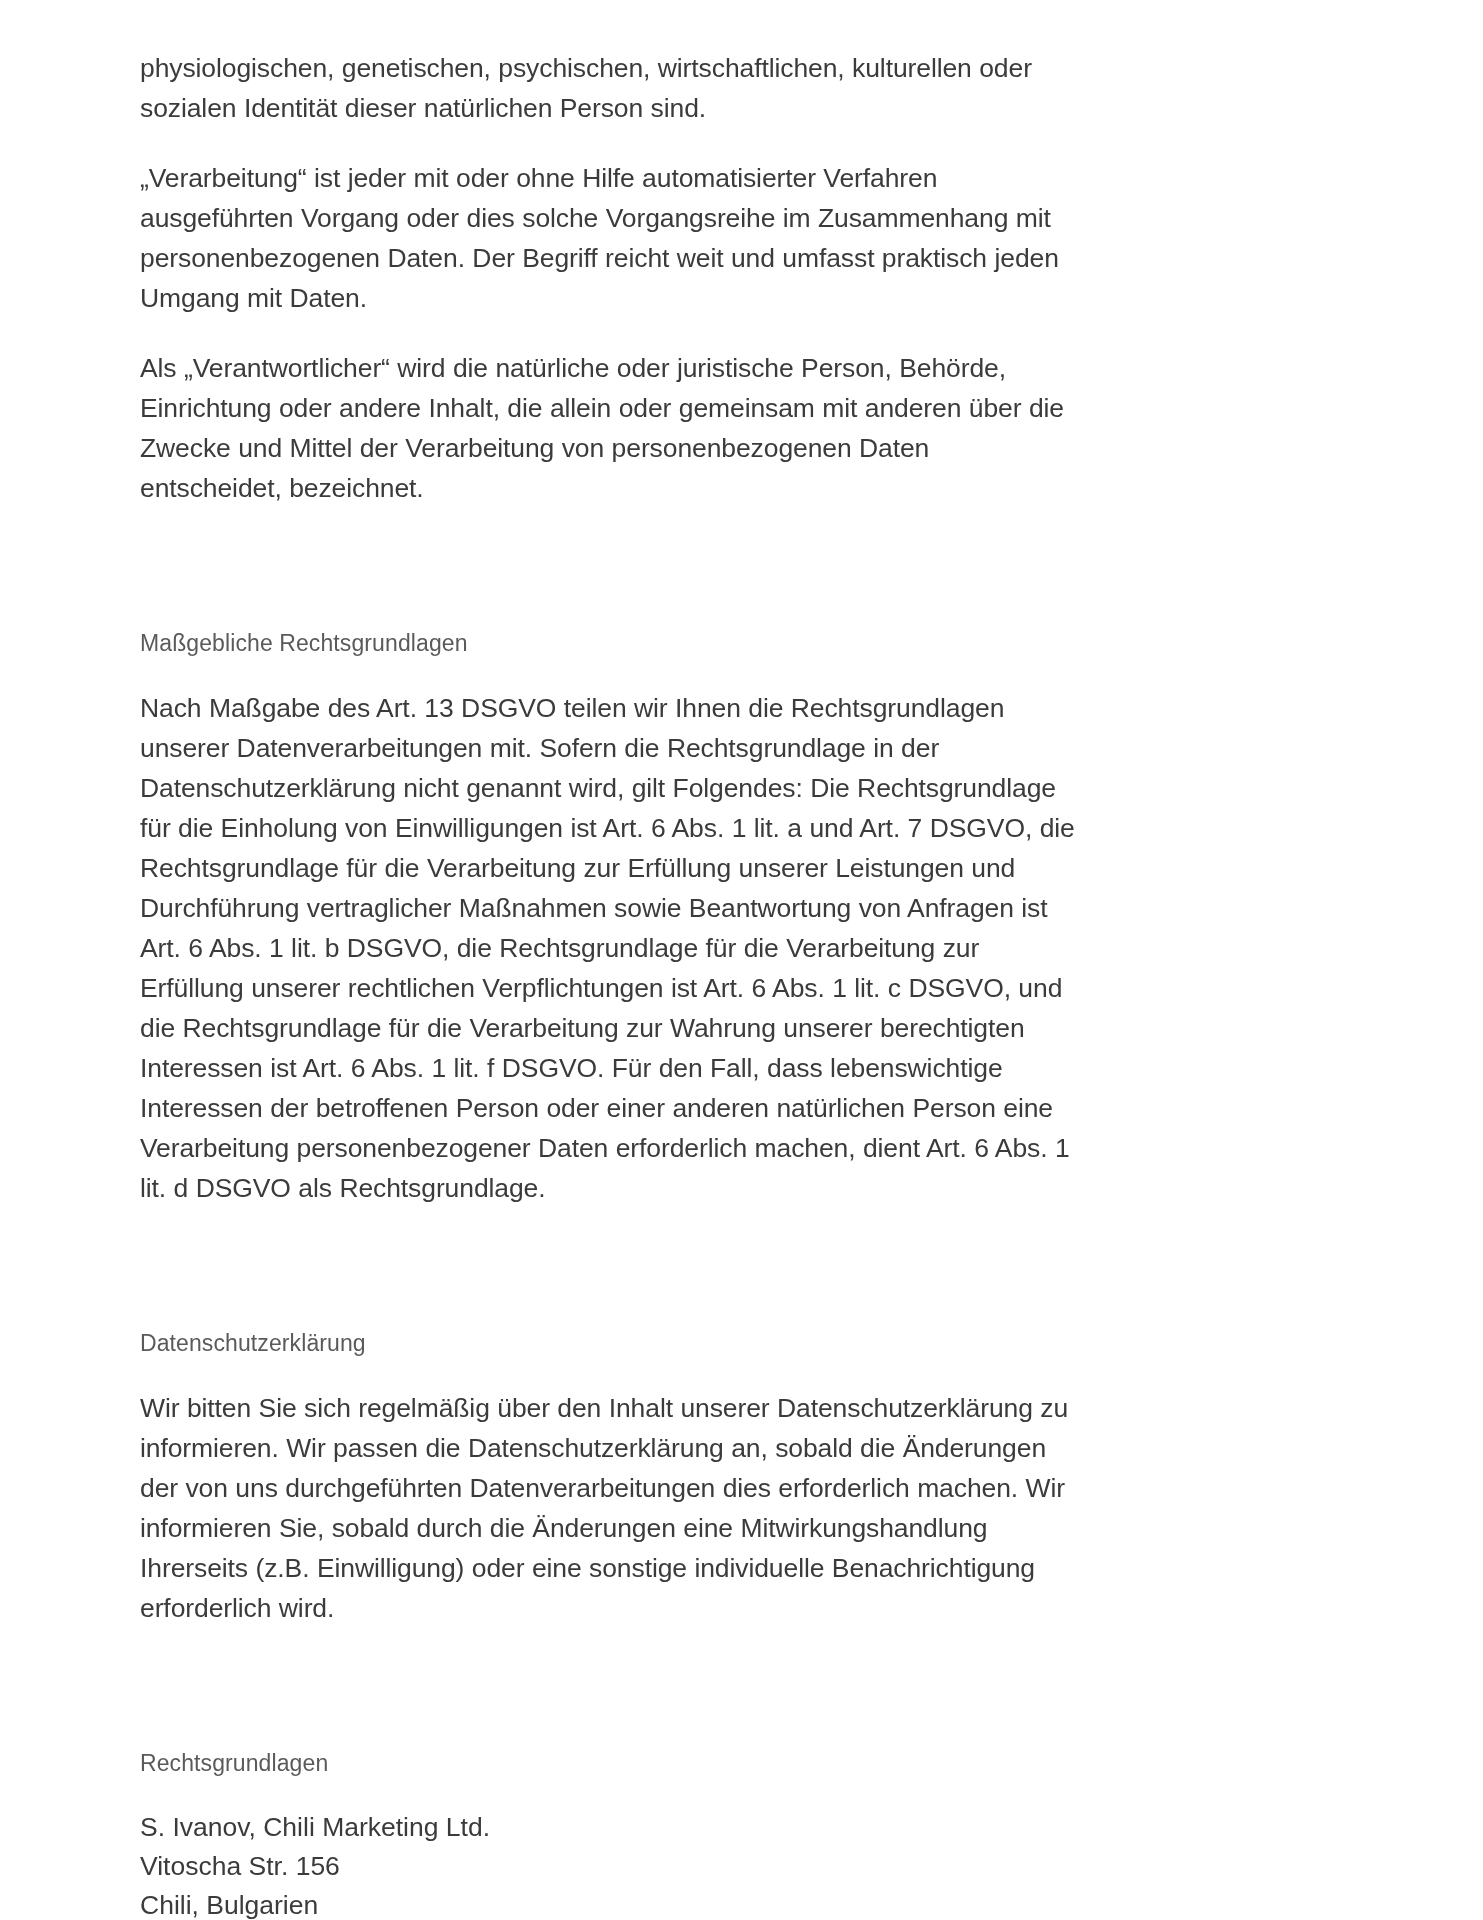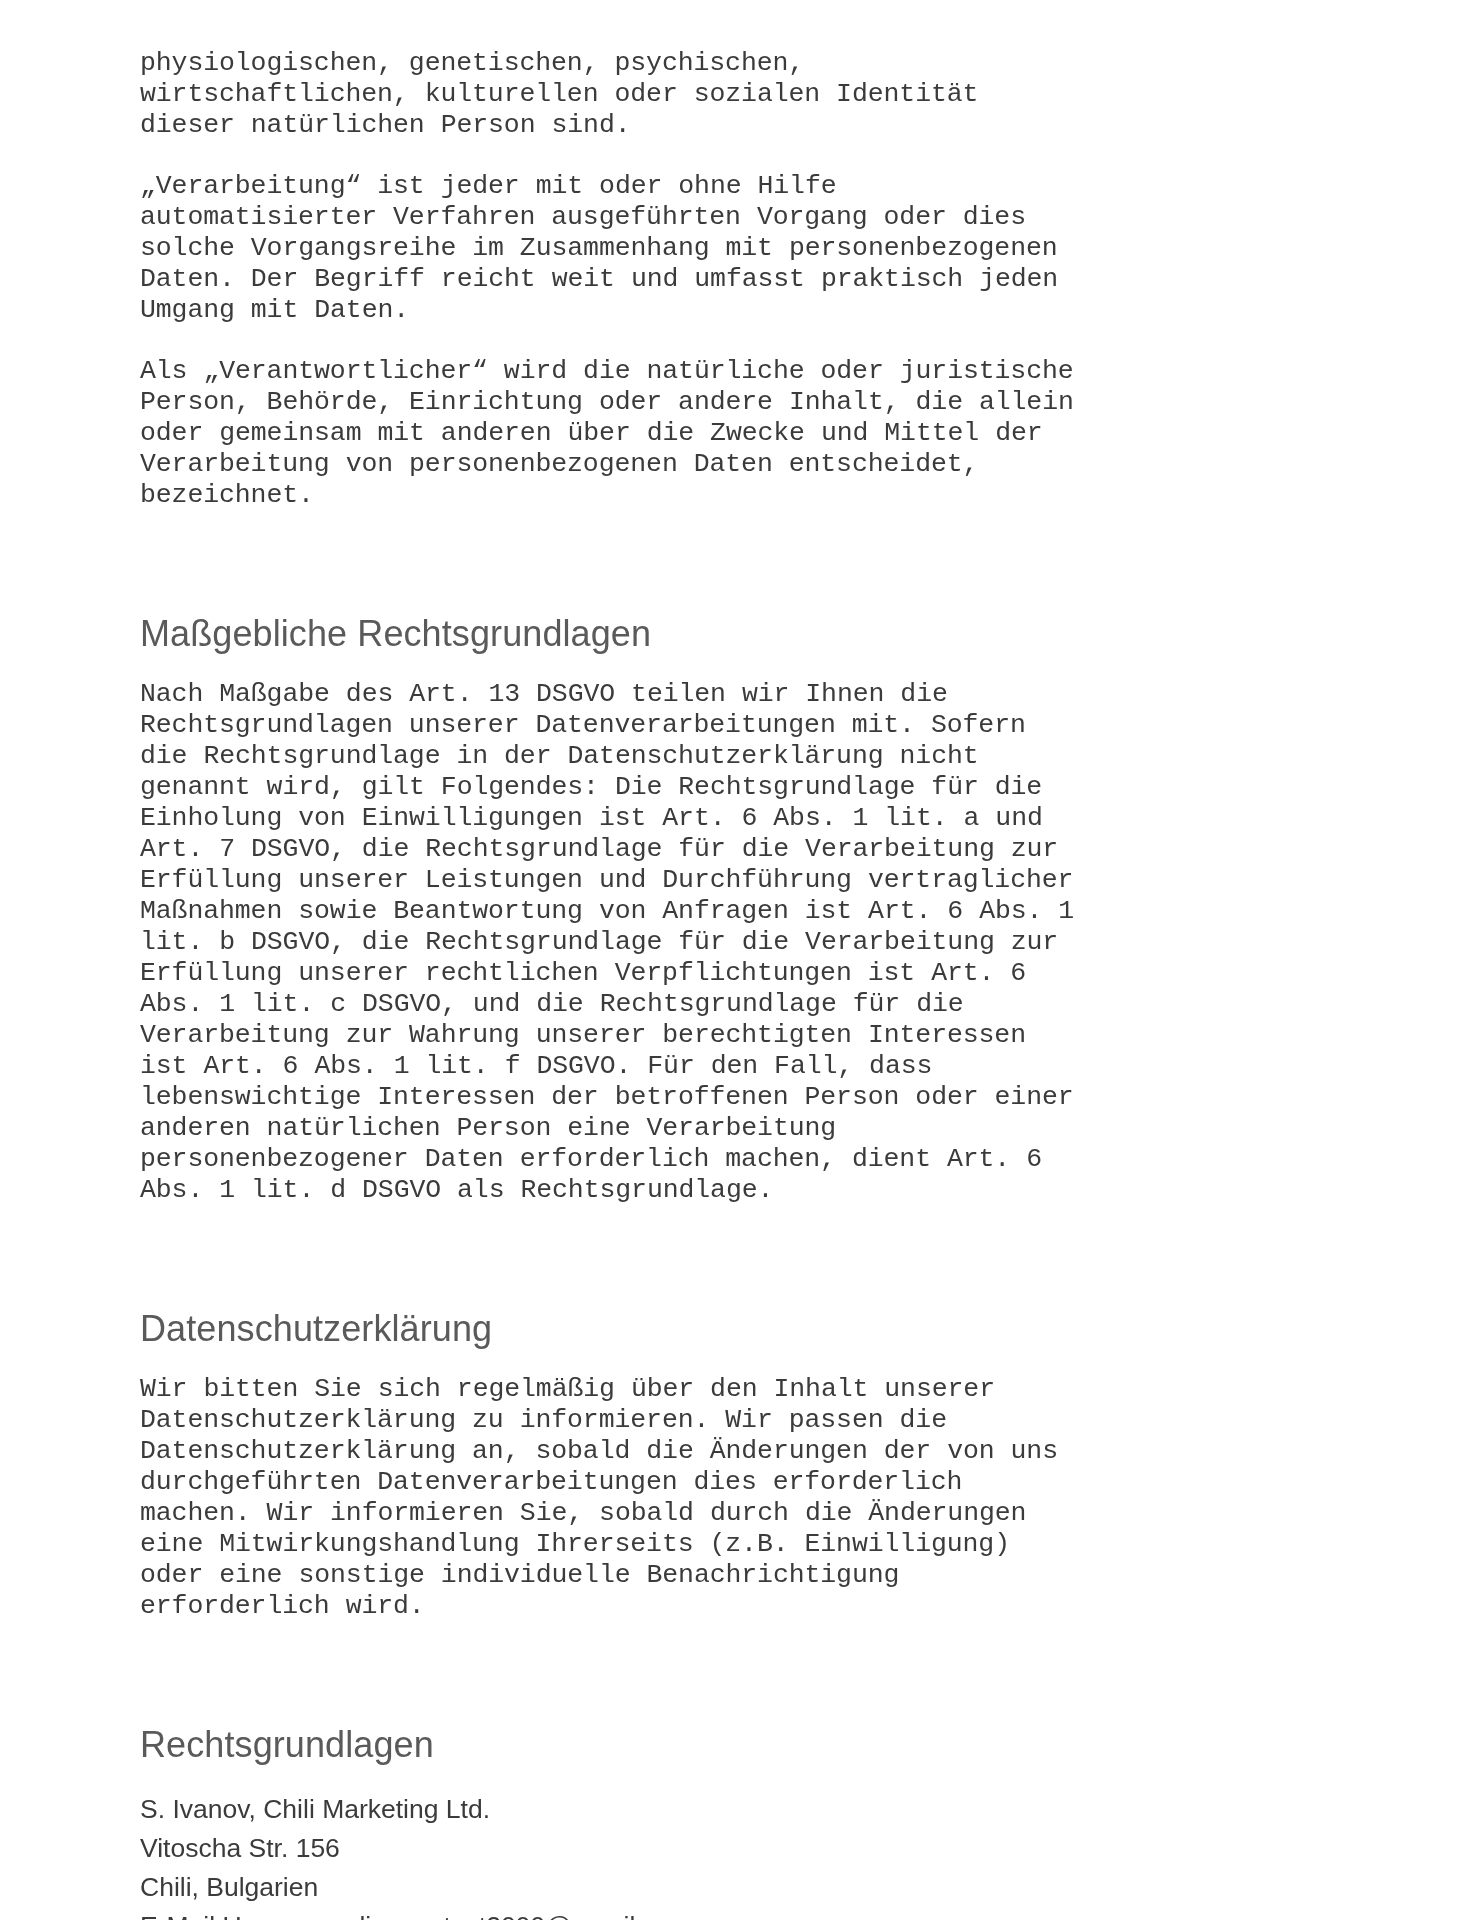--- a/index.html
+++ b/index.html
@@ -22,31 +22,30 @@
     background: #ffffff;
     box-sizing: border-box;
     padding: 48px 408px 0 140px;
   }
   .doc-body {
     width: 935px;
   }
   p.para {
     margin: 0 0 30px 0;
     font-size: 26.5px;
-    line-height: 31px;
+    line-height: 40px;
     letter-spacing: -0.1px;
     color: #3b3b3b;
     text-align: left;
     font-stretch: condensed;
     word-spacing: 0.2px;
-    font-family: Liberation Mono, monospace;
   }
   h2.section-heading {
-    margin: 0 0 26px 0;
-    font-size: 36px;
+    margin: 12px 0 26px 0;
+    font-size: 23px;
     line-height: 38px;
     font-weight: 400;
     letter-spacing: 0.1px;
     color: #5a5a5a;
   }
   .spacer-lg { height: 74px; }
   .contact-block {
     margin: 0;
     font-size: 26.5px;
     line-height: 39px;

